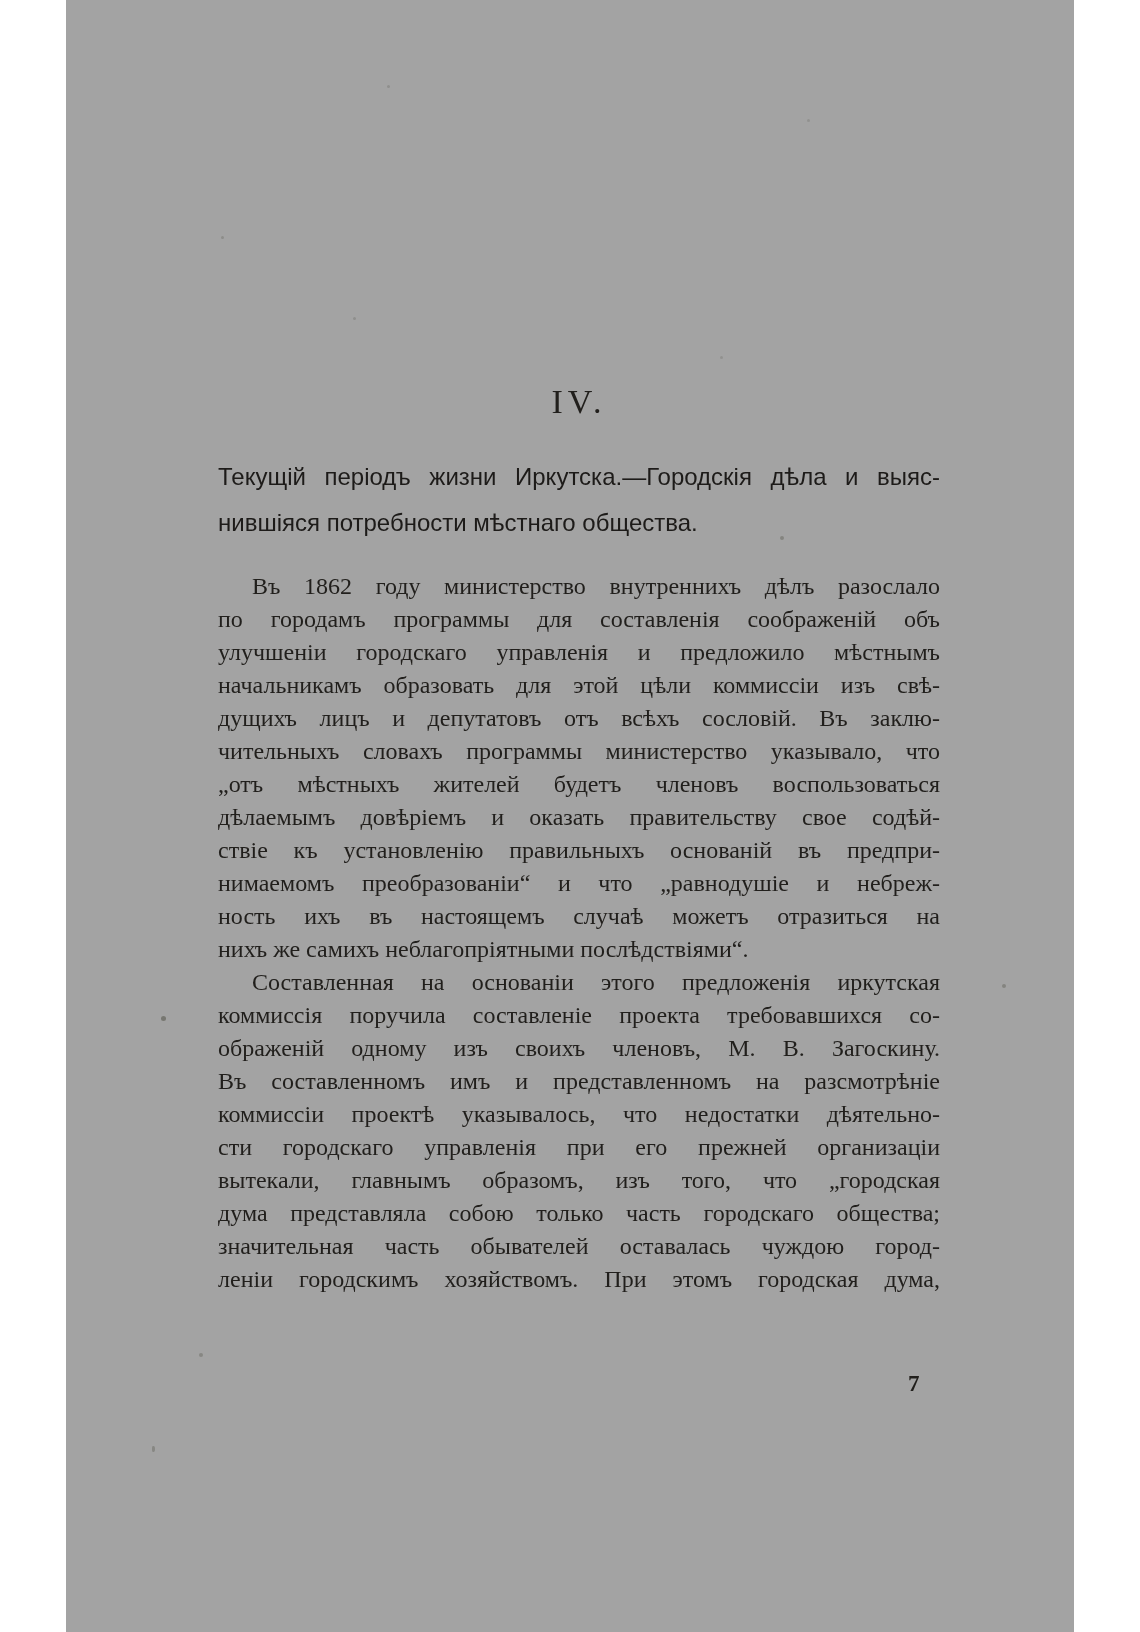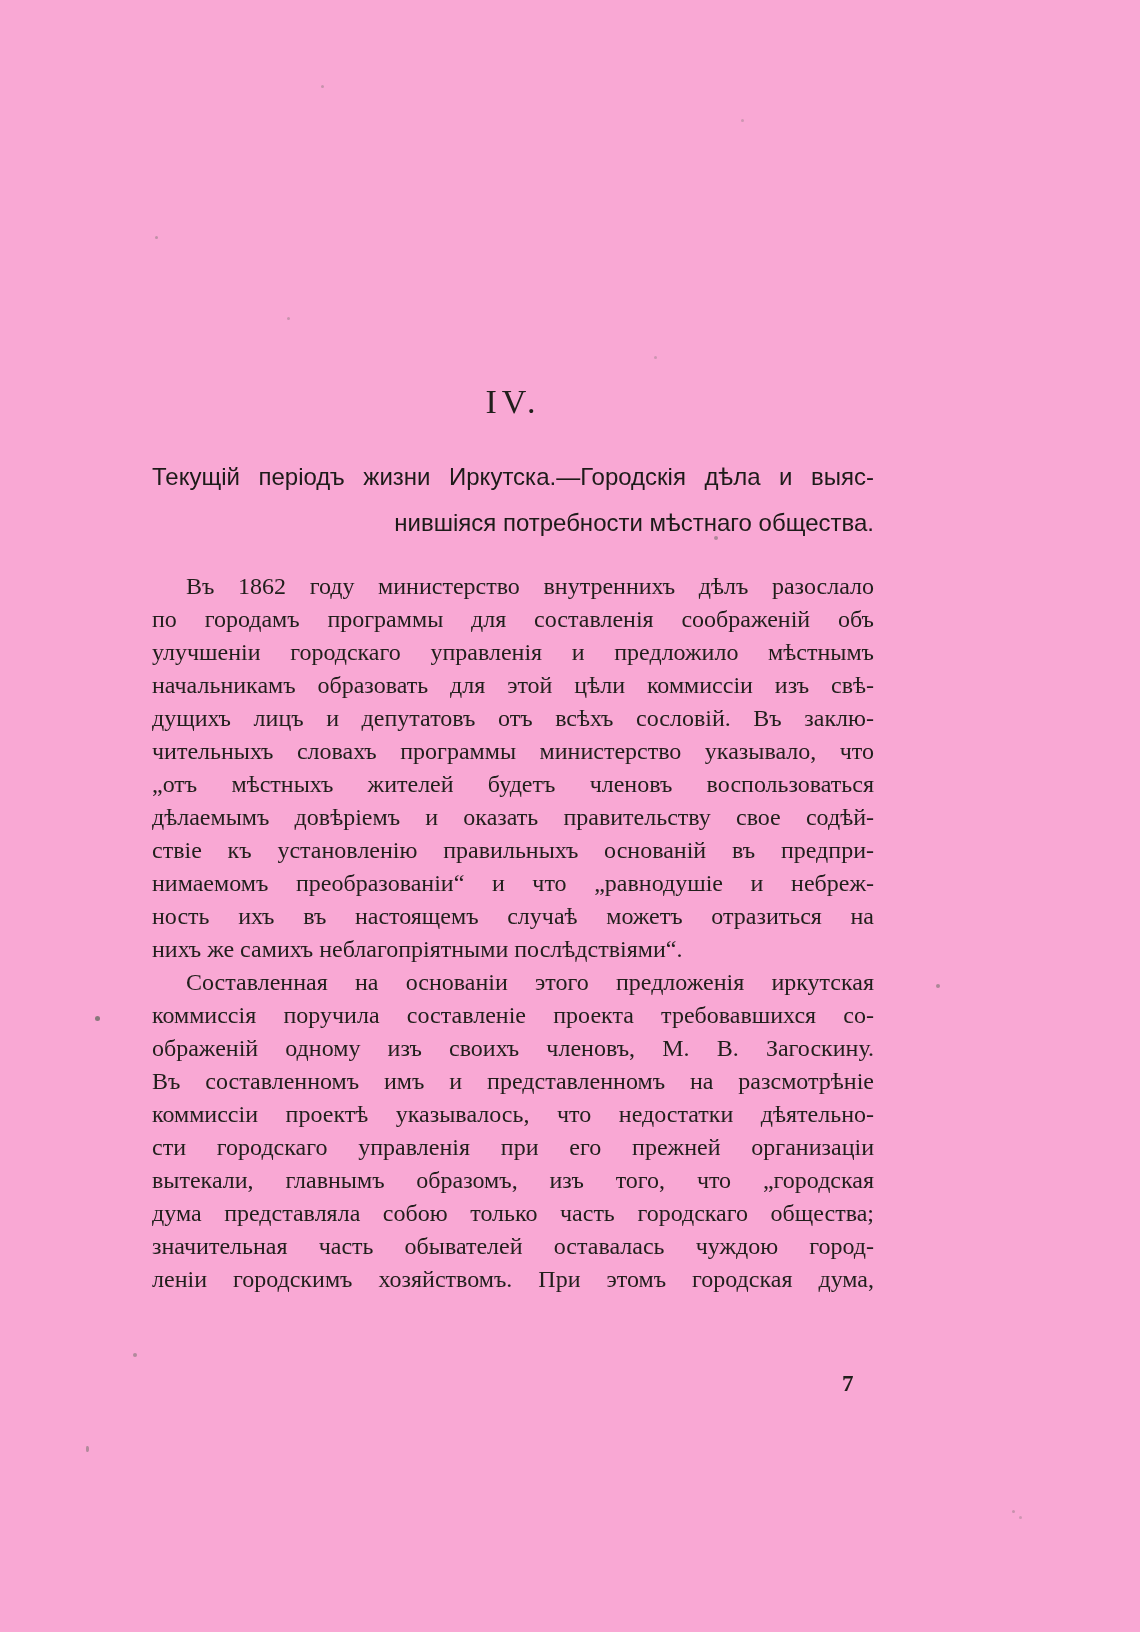--- a/index.html
+++ b/index.html
@@ -1,22 +1,22 @@
 <!DOCTYPE html>
 <html><head>
 <meta charset="utf-8">
 <style>
   * { margin: 0; padding: 0; box-sizing: border-box; }
   html, body { background: #ffffff; }
   .canvas {
     position: relative;
-    width: 1140px;
+    width: 1008px;
     height: 1632px;
     margin: 0 auto;
-    background: #f9a8d4;
+    background: #a3a3a3;
     overflow: hidden;
     font-family: "Liberation Serif", "DejaVu Serif", serif;
     color: #211f1c;
   }
   .chapter {
     position: absolute;
     top: 383px;
     left: 152px;
     width: 722px;
     text-align: center;
@@ -29,21 +29,21 @@
     top: 454px;
     left: 152px;
     width: 722px;
     font-family: "Liberation Sans", "DejaVu Sans", sans-serif;
     font-weight: 400;
     font-size: 24px;
     color: #1d1b19;
   }
   .h-line { line-height: 46px; }
   .h-just { text-align: justify; text-align-last: justify; }
-  .h-center { text-align: right; }
+  .h-center { text-align: left; }
   .body-text {
     position: absolute;
     top: 570px;
     left: 152px;
     width: 722px;
     font-size: 24px;
   }
   .line {
     line-height: 33px;
     height: 33px;

